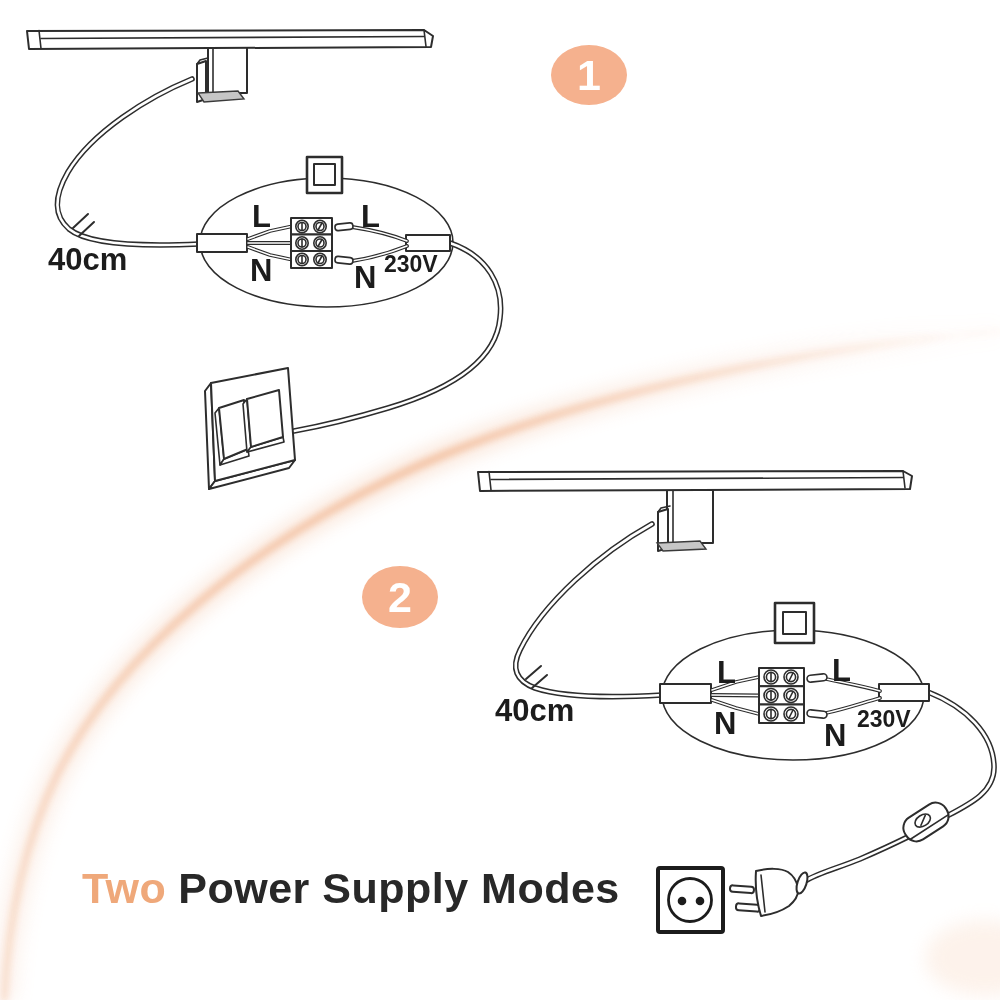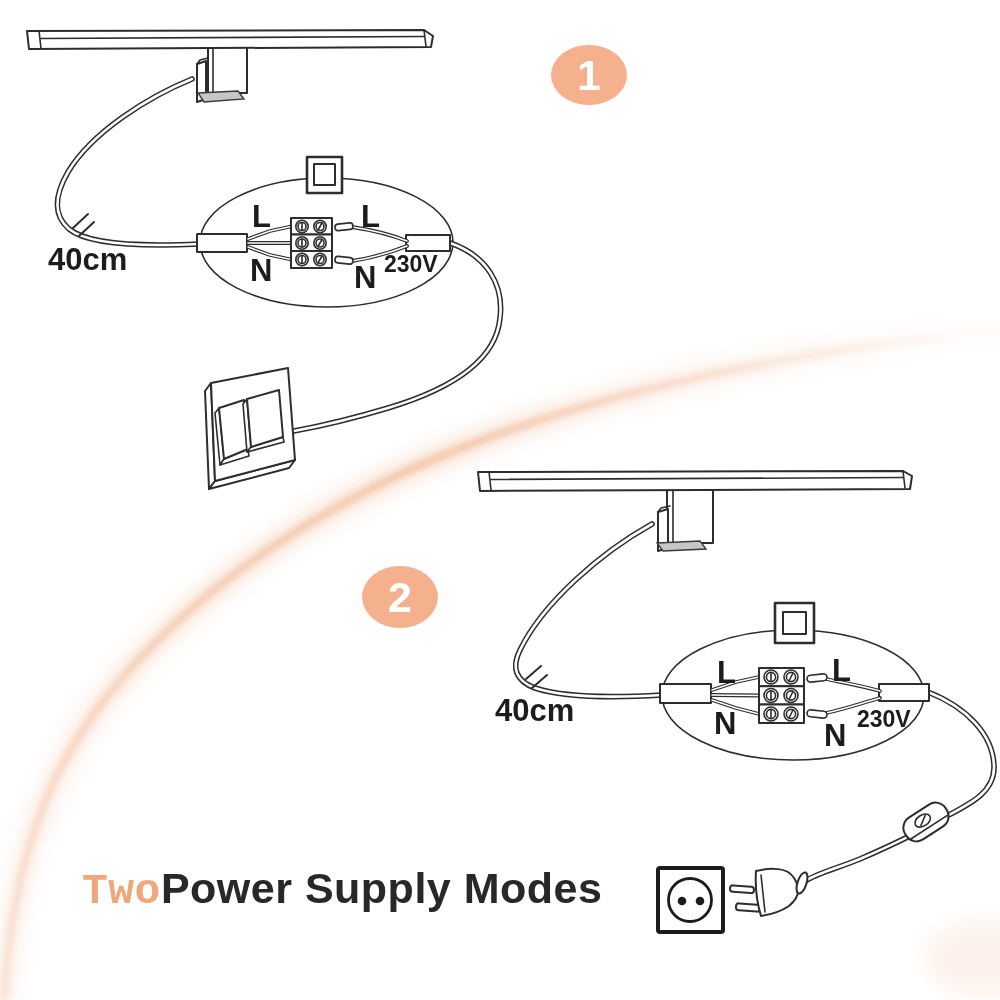--- a/index.html
+++ b/index.html
@@ -18,22 +18,22 @@
   .wire-o{fill:none;stroke:#2d2d2d;stroke-width:3.8;stroke-linecap:round;stroke-linejoin:round;}
   .wire-i{fill:none;stroke:#ffffff;stroke-width:1.5;stroke-linecap:round;stroke-linejoin:round;}
   
   .lbl{font-family:"Liberation Sans",sans-serif;font-weight:bold;fill:#1c1c1c;}
   .s30{font-size:31px;}
   .s23{font-size:23px;}
   .badge-num{font-family:"Liberation Sans",sans-serif;font-weight:bold;font-size:43px;
              fill:#ffffff;text-anchor:middle;}
   #title{position:absolute;left:82px;top:864px;font-size:43px;font-weight:bold;
          color:#282828;white-space:nowrap;letter-spacing:0.5px;}
-  #title .hl{color:#efa87a;font-family:Liberation Mono, monospace;}
-  #title .rest{color:#282828;}
+  #title .hl{color:#efa87a;}
+  #title .rest{margin-left:12px;color:#282828;}
 </style>
 </head>
 <body>
 
 <div id="canvas">
 <svg width="1000" height="1000" viewBox="0 0 1000 1000">
   <defs>
     <linearGradient id="swg" gradientUnits="userSpaceOnUse" x1="4" y1="1002" x2="1002" y2="331">
       <stop offset="0" stop-color="#f3c0a0" stop-opacity="0.40"></stop>
       <stop offset="0.30" stop-color="#f3c0a0" stop-opacity="0.75"></stop>

